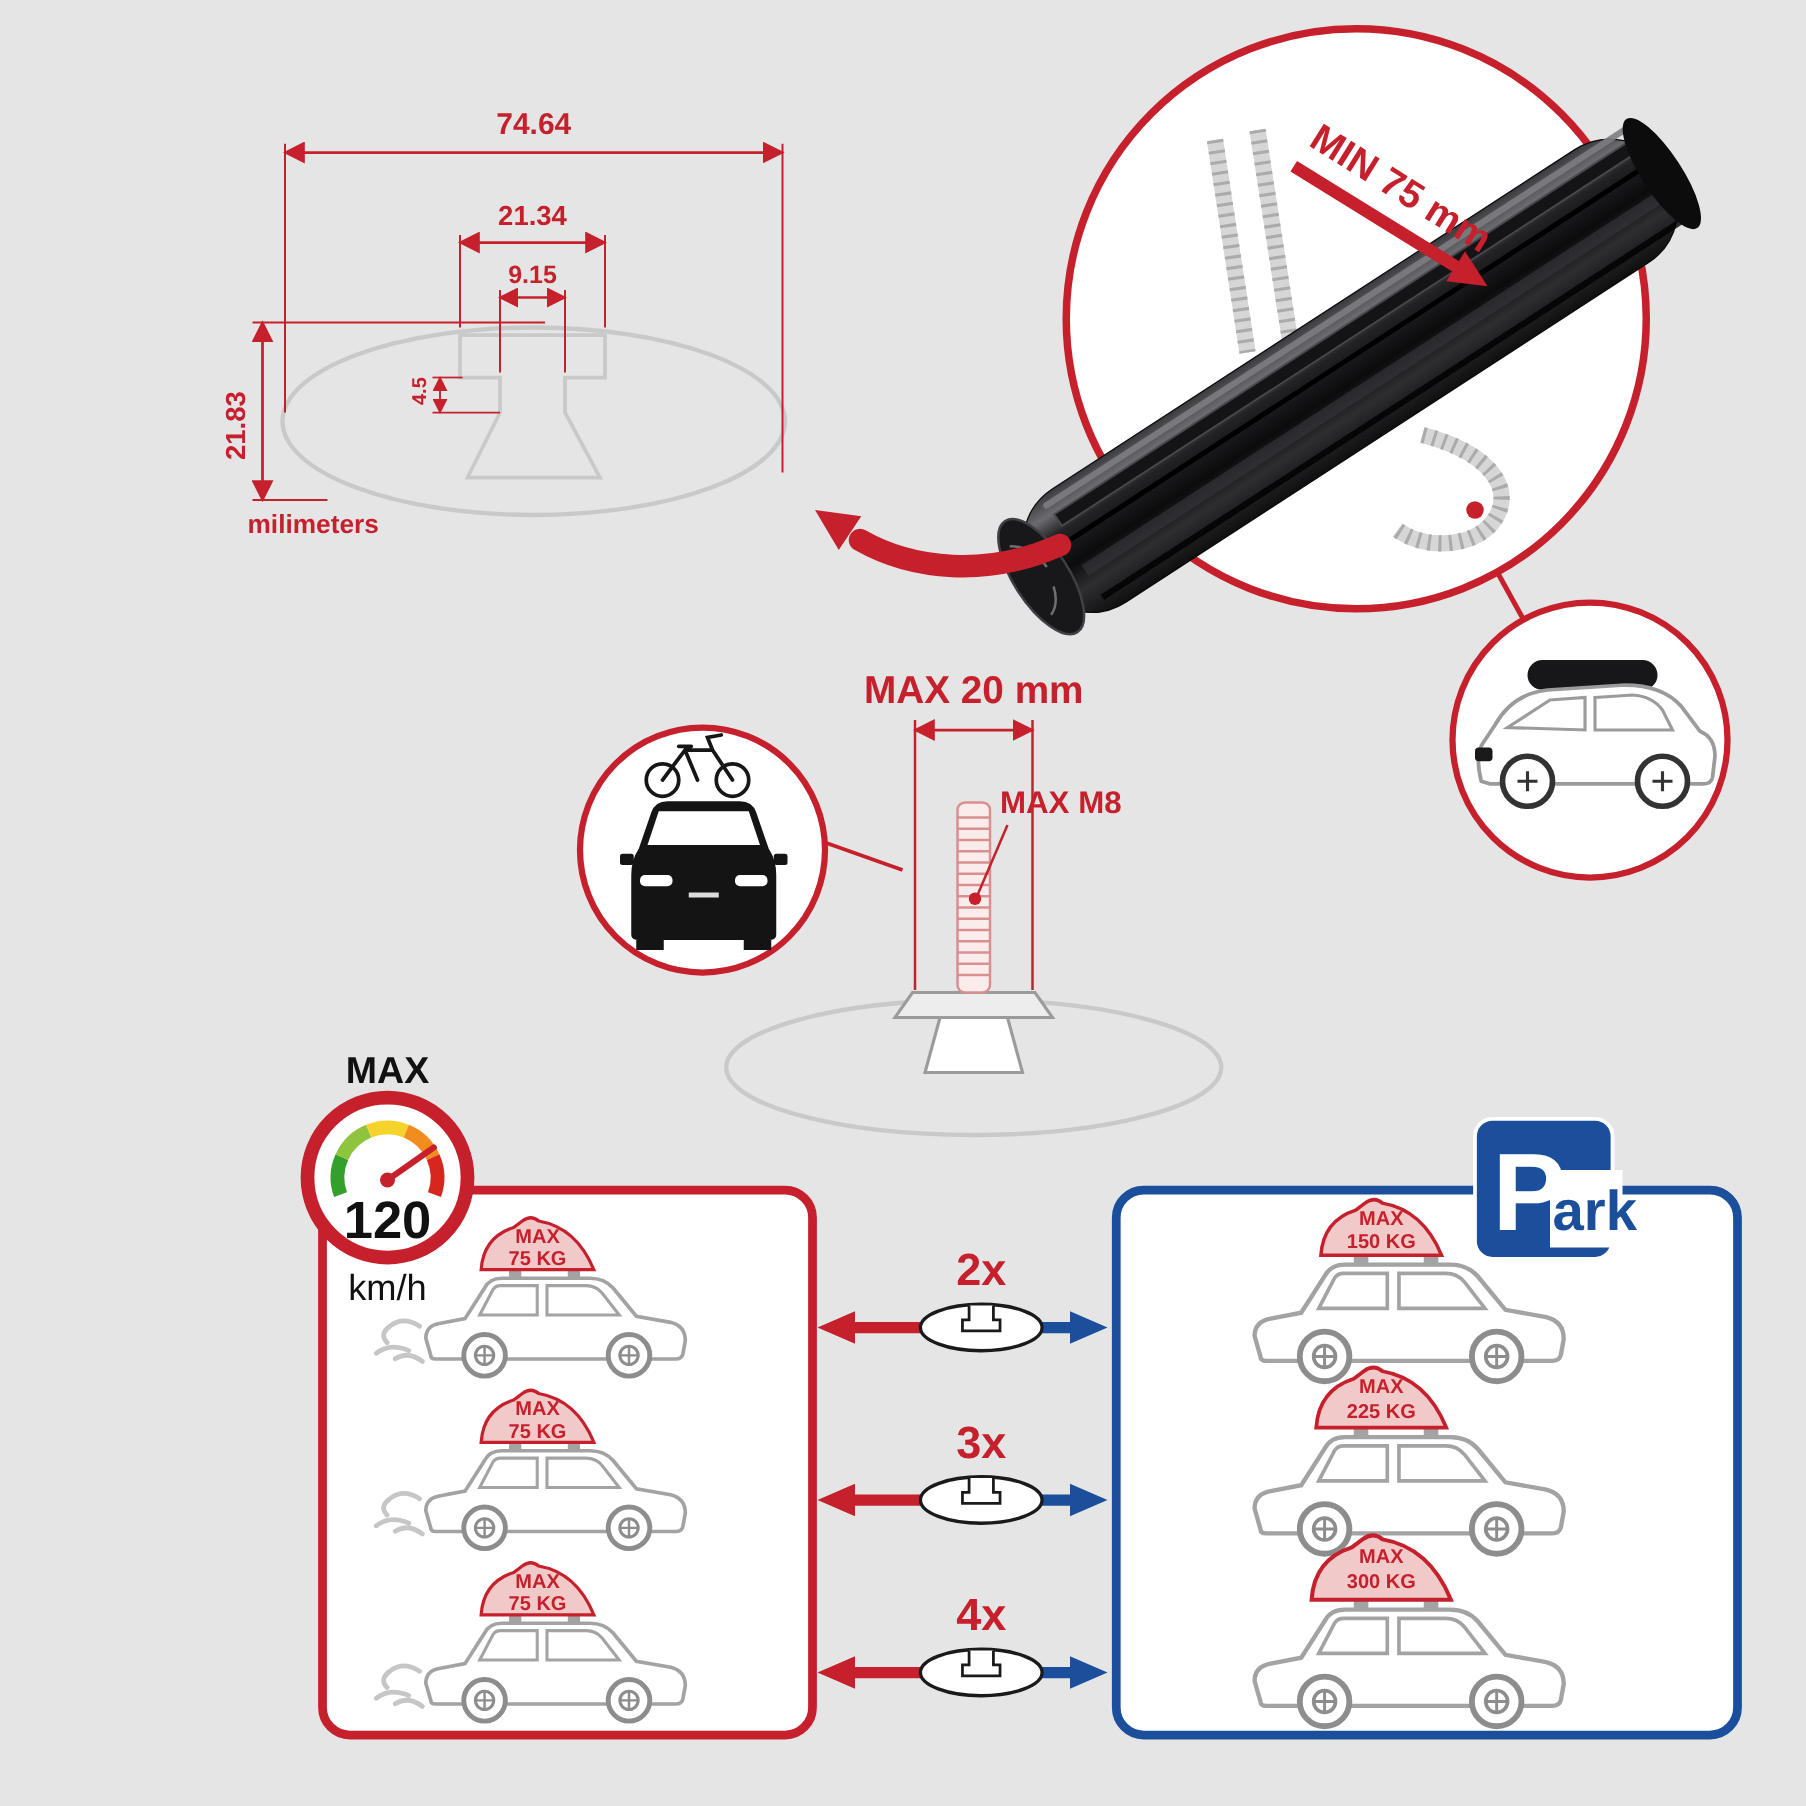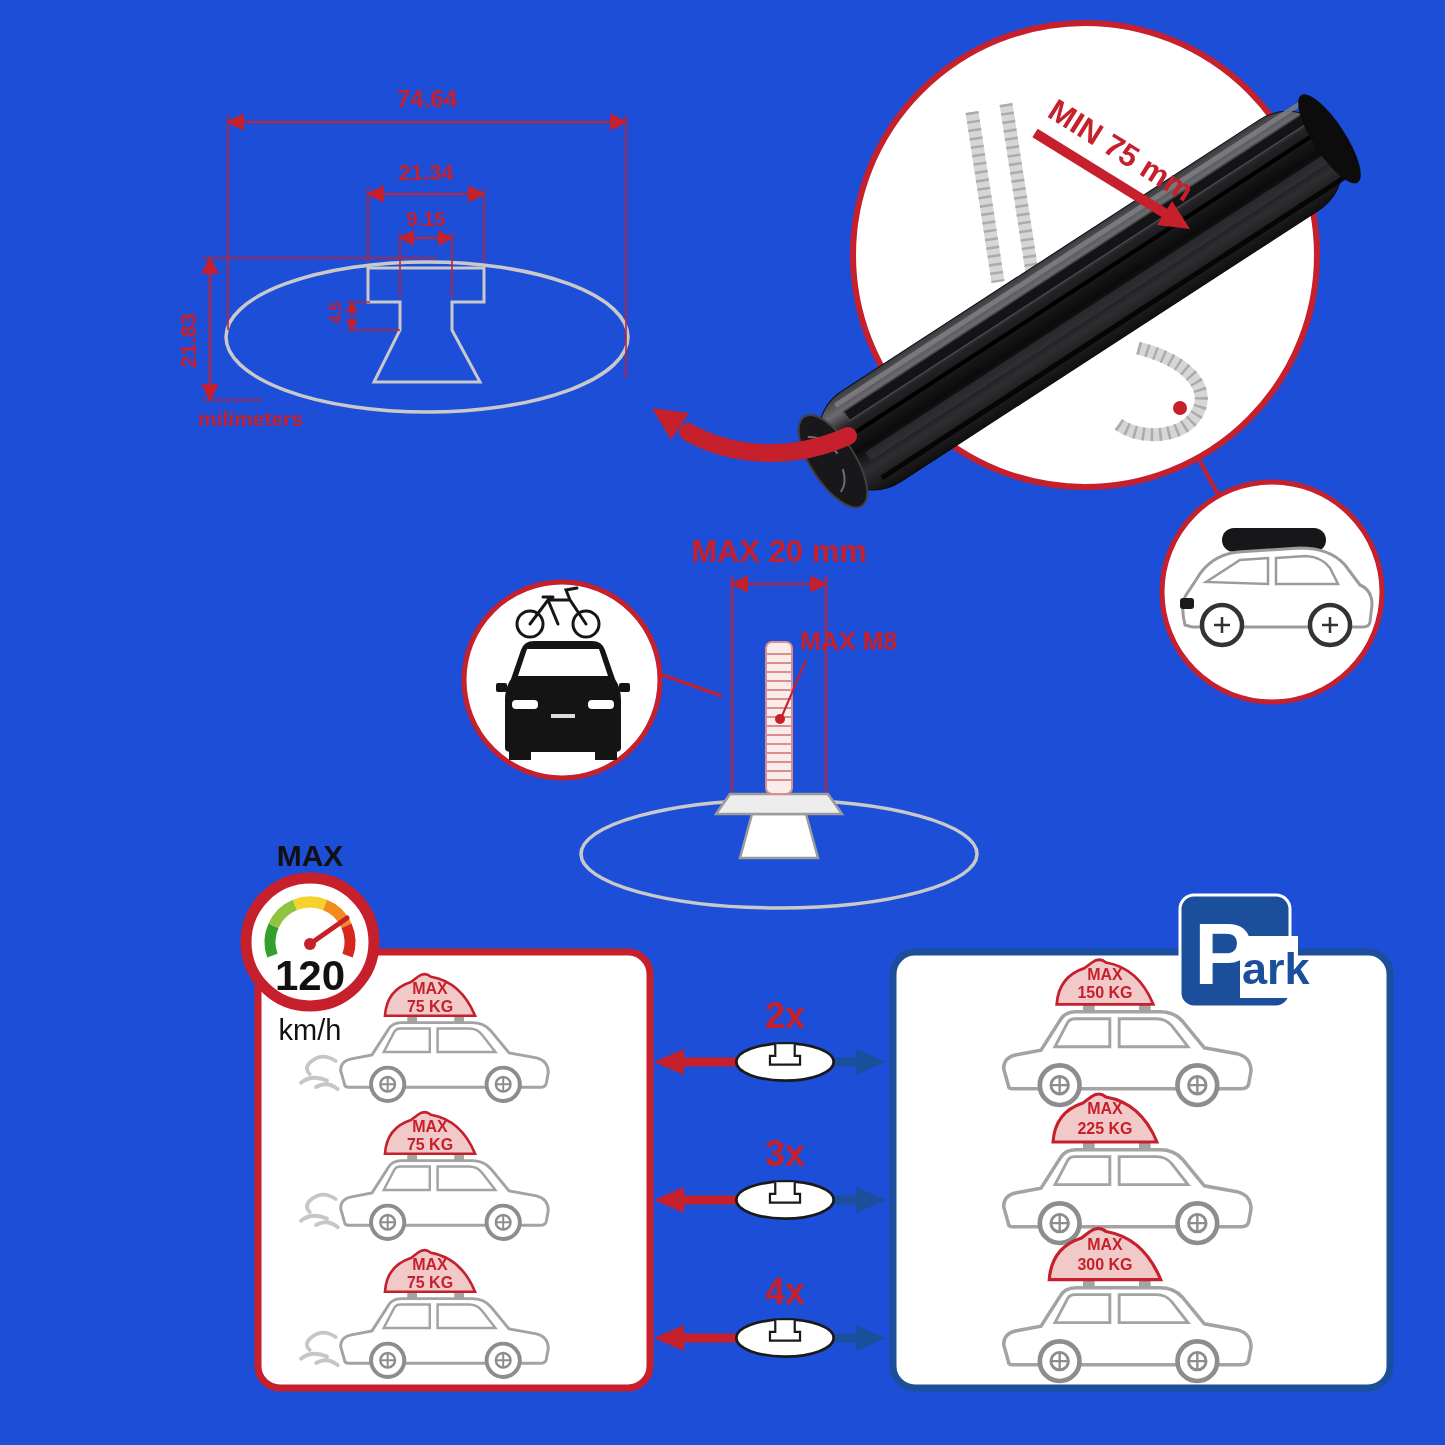--- a/index.html
+++ b/index.html
@@ -1,16 +1,16 @@
 <!DOCTYPE html>
 <html><head>
 <meta charset="utf-8">
 <style>
   body{margin:0;background:#ffffff}
-  .stage{position:relative;width:1445px;height:1445px;background:#1d4ed8;font-family:"Liberation Sans",sans-serif;overflow:hidden}
+  .stage{position:relative;width:1445px;height:1445px;background:#e5e5e5;font-family:"Liberation Sans",sans-serif;overflow:hidden}
   svg{display:block}
   text{font-family:"Liberation Sans",sans-serif}
   .red-t{fill:#c5202c;font-weight:bold}
   .gray-ln{stroke:#c9c9c9;fill:none}
   .dim-ln{stroke:#c5202c;fill:none}
   .bag-t{fill:#c5202c;font-weight:bold;text-anchor:middle}
 </style>
 </head>
 <body>
 

